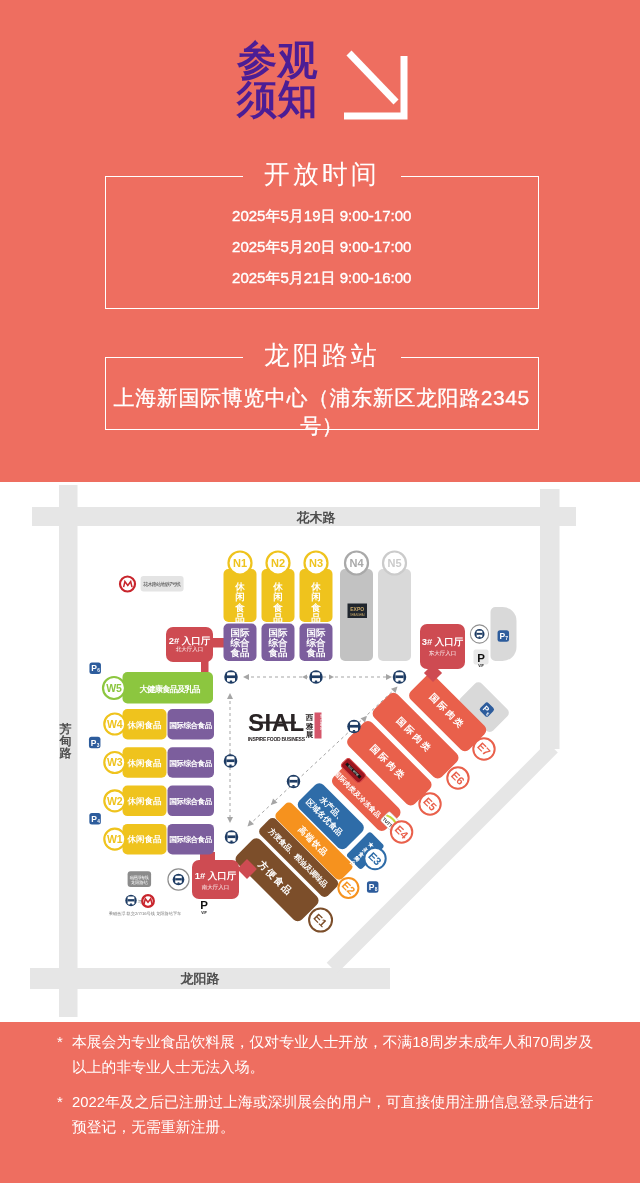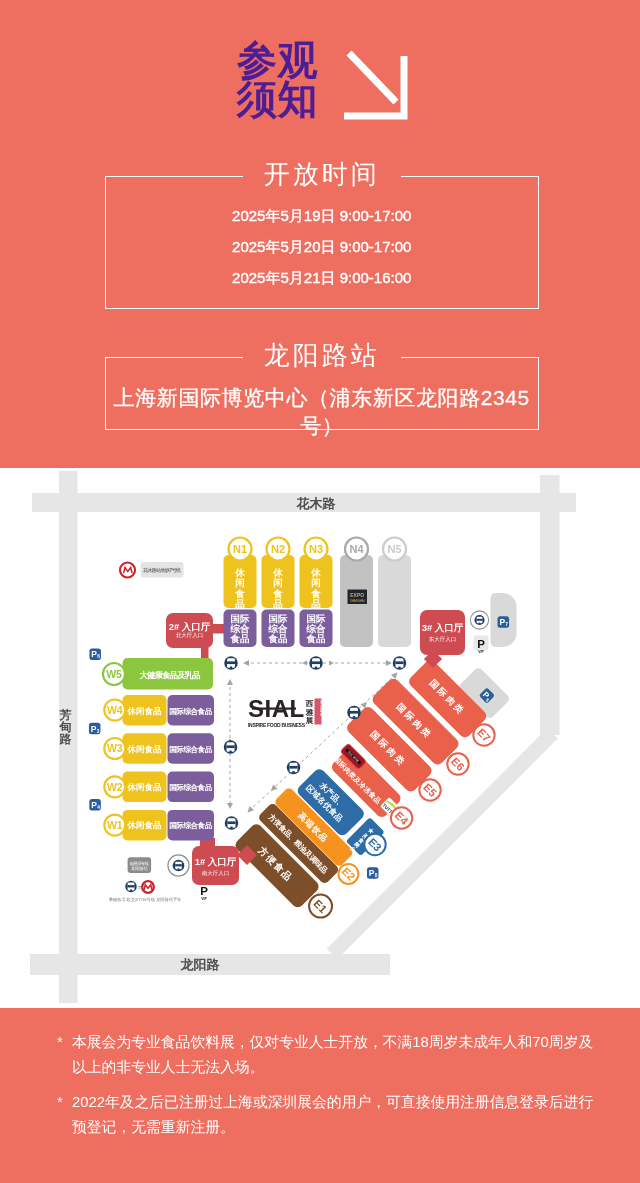--- a/index.html
+++ b/index.html
@@ -5,21 +5,21 @@
   html,body{margin:0;padding:0;}
   body{width:640px;height:1183px;background:#ee6e60;font-family:"Liberation Sans",sans-serif;position:relative;overflow:hidden;}
   .hdr{position:absolute;top:41px;left:237px;color:#4c1d95;font-weight:900;font-size:40px;line-height:39px;letter-spacing:0.5px;}
   .obox{position:absolute;left:104.5px;width:434.5px;border:1.5px solid #fff;box-sizing:border-box;}
   .obox1{top:176px;height:133px;}
   .obox2{top:356.5px;height:73px;}
   .otitle{position:absolute;width:100%;text-align:center;top:-22px;left:0;line-height:38px;}
   .otitle span{background:#ee6e60;padding:0 21px;color:#fff;font-weight:400;font-size:26px;letter-spacing:3px;}
   .dates{margin-top:23px;text-align:center;color:#fff;font-size:15px;line-height:31px;-webkit-text-stroke:0.4px #fff;}
   .addr{margin-top:26px;text-align:center;color:#fff;font-size:21px;letter-spacing:0.6px;-webkit-text-stroke:0.3px #fff;}
-  .mapwrap{position:absolute;top:468px;left:0;width:640px;height:540px;background:#fca5a5;}
+  .mapwrap{position:absolute;top:482px;left:0;width:640px;height:540px;background:#fca5a5;}
   .foot{position:absolute;top:1010px;left:0;width:640px;color:#fff;font-size:14.8px;line-height:24.5px;}
   .fp{position:absolute;left:57px;width:560px;}
   .fp .st{position:absolute;left:0;top:0;}
   .fp .tx{display:block;padding-left:15px;}
 </style>
 </head>
 <body>
 <div class="hdr">参观<br>须知</div>
 <svg style="position:absolute;top:46px;left:336px;" width="80" height="80" viewBox="0 0 80 80">
   <line x1="13" y1="7" x2="60" y2="56" stroke="#fff" stroke-width="7"></line>

